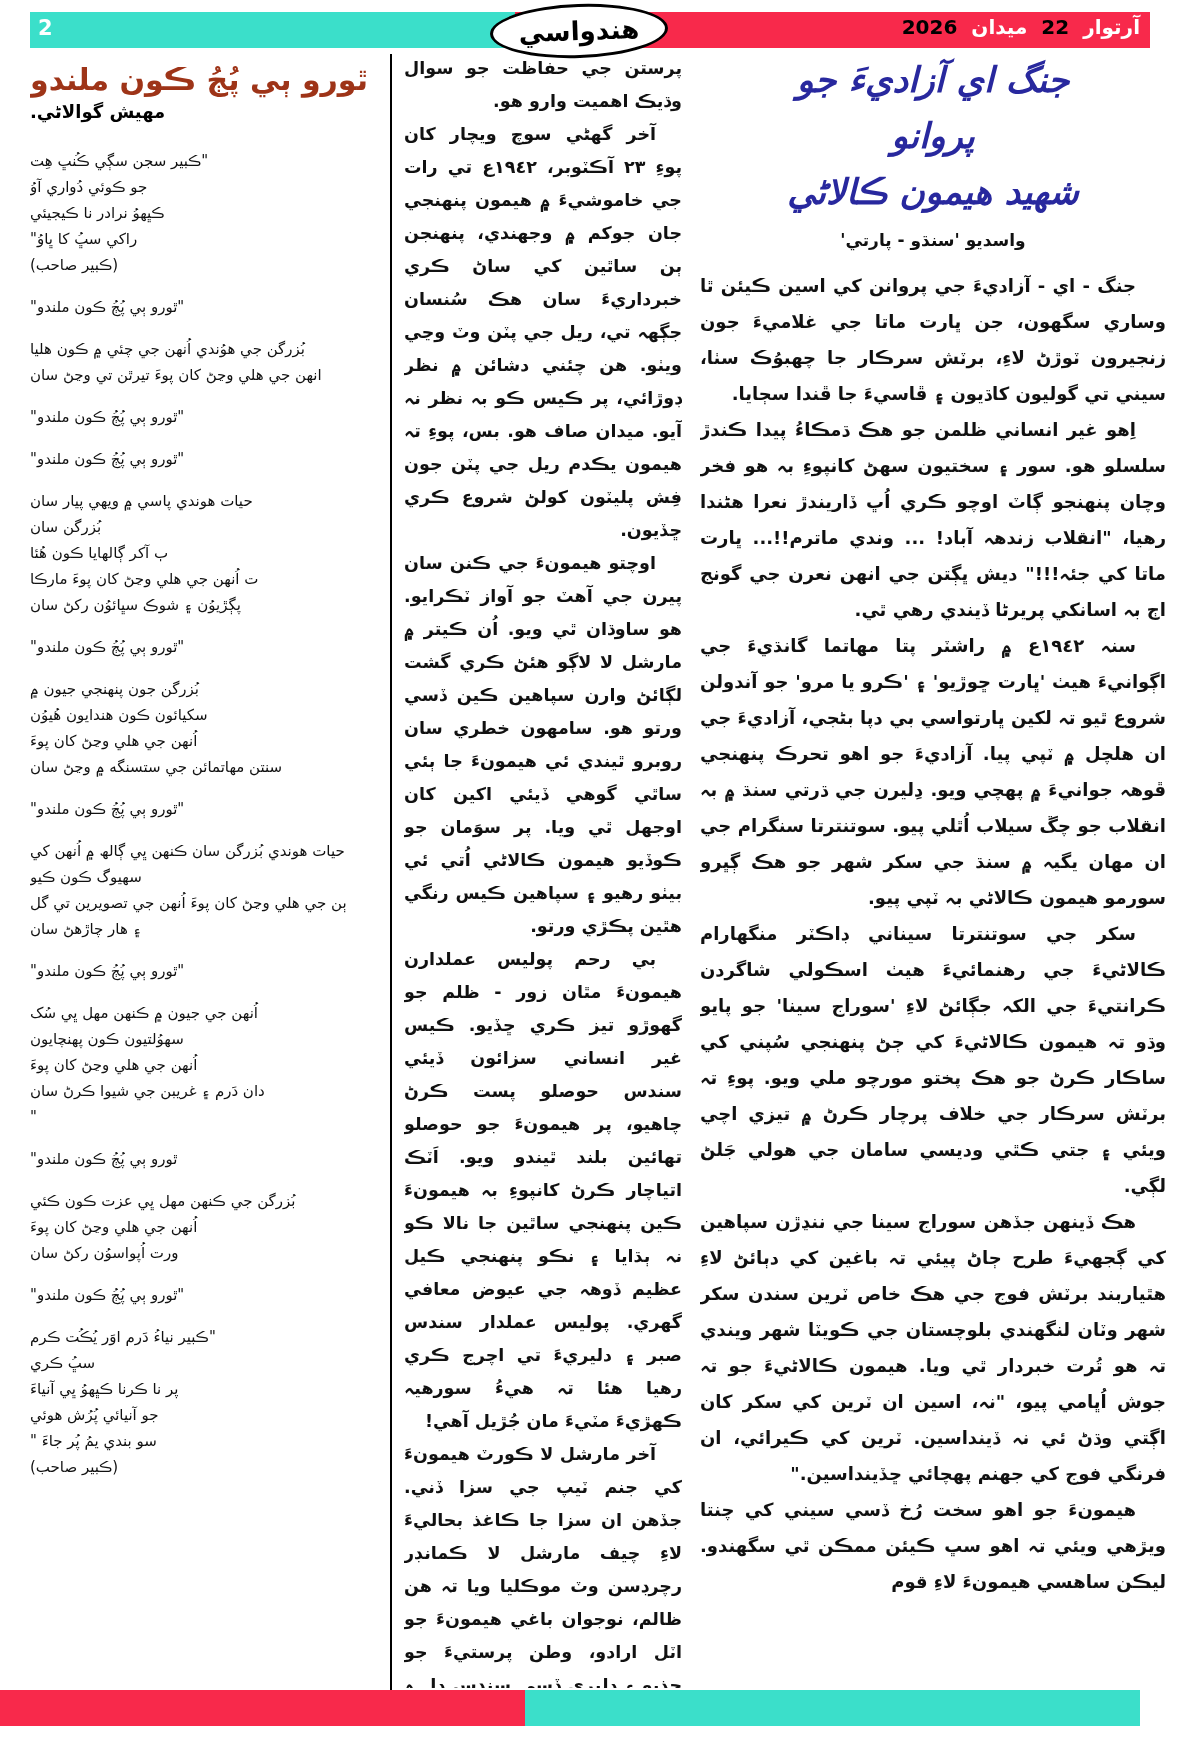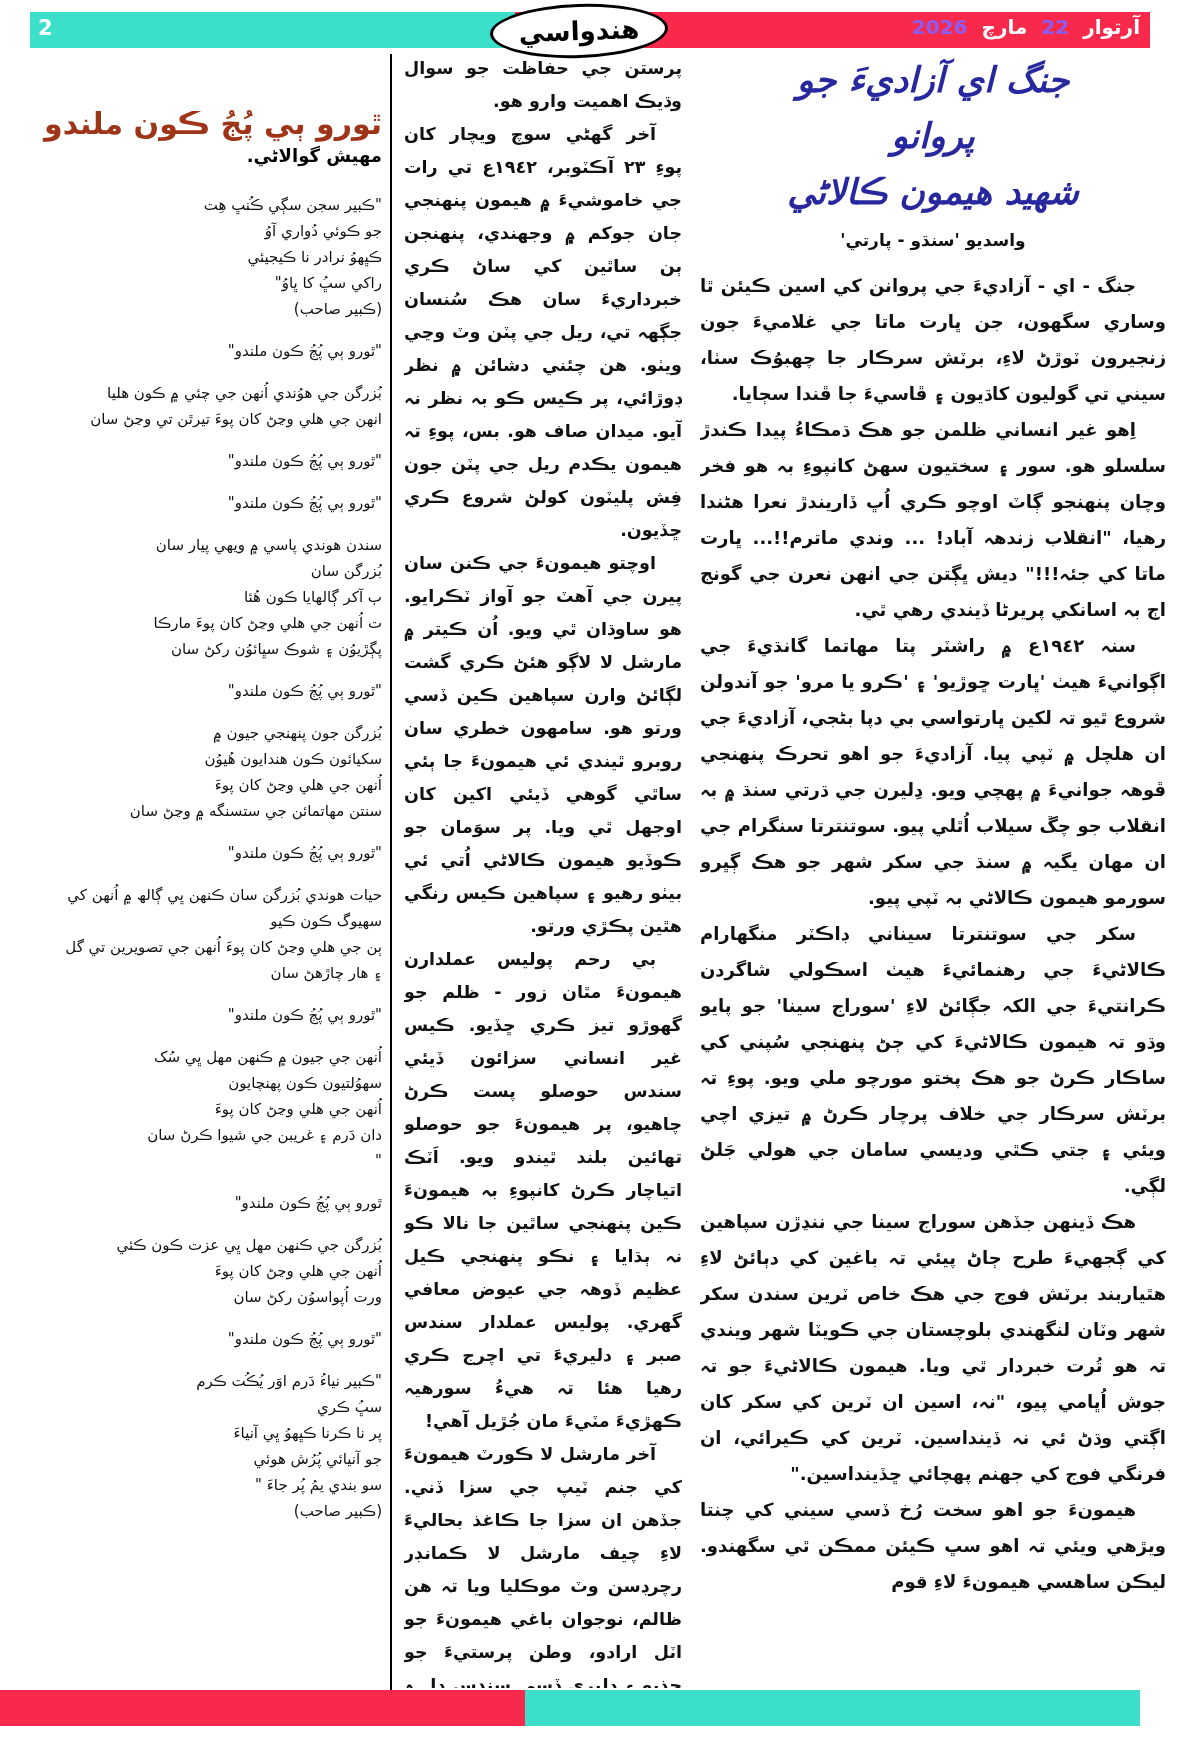--- a/index.html
+++ b/index.html
@@ -20,34 +20,34 @@
   .page-number{
     position:absolute;left:38px;top:4px;
     color:#ffffff;font-weight:bold;font-size:21px;direction:ltr;
   }
   .date-block{
     position:absolute;right:40px;top:3px;
     display:flex;gap:14px;align-items:center;direction:rtl;
     font-weight:bold;font-size:20px;
   }
   .date-white{color:#ffffff;}
-  .date-black{color:#8b5cf6;}
+  .date-black{color:#000000;}
   .masthead{
     position:absolute;left:490px;top:4px;width:172px;height:48px;
     background:#ffffff;border:3px solid #000;border-radius:50%;
     display:flex;align-items:center;justify-content:center;
     transform:rotate(-2deg);z-index:5;
   }
   .masthead span{font-size:26px;font-weight:bold;color:#000;}
   
   .col-rule{position:absolute;left:390px;top:54px;width:2px;height:1636px;background:#000;}
   
   .poem-col{
     position:absolute;left:30px;top:60px;width:352px;height:1622px;
-    overflow:hidden;text-align:right;margin-top:44px;
+    overflow:hidden;text-align:left;
   }
   .poem-title{
     font-size:30px;font-weight:bold;color:#9E3418;
     line-height:1.3;margin-bottom:2px;
   }
   .poem-author{font-size:18px;font-weight:bold;color:#000;margin-bottom:26px;}
   .poem-block{
     font-size:15px;line-height:26px;white-space:pre-line;
     margin-bottom:16px;color:#111;
   }
@@ -86,21 +86,21 @@
 
 <div class="page">
 
   <div class="header-bar">
     <div class="header-teal"></div>
     <div class="header-red"></div>
     <div class="page-number">2</div>
     <div class="date-block">
       <span class="date-white">آرتوار</span>
       <span class="date-black">22</span>
-      <span class="date-white">مارچ</span>
+      <span class="date-white">ميدان</span>
       <span class="date-black">2026</span>
     </div>
   </div>
   <div class="masthead">
     <span>هندواسي</span>
   </div>
 
   <div class="col-rule"></div>
 
   <div class="poem-col">
@@ -109,21 +109,21 @@
     <div class="poem-block">"ڪبير سجن سڳي ڪُنڀ هِت
 جو ڪوئي دُواري آوُ
 ڪڀهوُ نرادر نا ڪيجيئي
 راکي سڀُ کا ڀاوُ"
 (ڪبير صاحب)</div>
     <div class="poem-block">"ٿورو ٻي پُڄُ ڪون ملندو"</div>
     <div class="poem-block">بُزرگن جي هوُندي اُنهن جي چئي ۾ ڪون هليا
 انهن جي هلي وڃڻ کان پوءَ تيرٿن تي وڃڻ سان</div>
     <div class="poem-block">"ٿورو ٻي پُڄُ ڪون ملندو"</div>
     <div class="poem-block">"ٿورو ٻي پُڄُ ڪون ملندو"</div>
-    <div class="poem-block">سندن هوندي پاسي ۾ ويهي پيار سان
+    <div class="poem-block">حيات هوندي پاسي ۾ ويهي پيار سان
 بُزرگن سان
 ٻ آکر ڳالهايا ڪون هُئا
 ت اُنهن جي هلي وڃڻ کان پوءَ مارڪا
 پڳڙيوُن ۽ شوڪ سڀائوُن رکڻ سان</div>
     <div class="poem-block">"ٿورو ٻي پُڄُ ڪون ملندو"</div>
     <div class="poem-block">بُزرگن جون پنهنجي جيون ۾
 سکيائون ڪون هندايون هُيوُن
 اُنهن جي هلي وڃڻ کان پوءَ
 سنتن مهاتمائن جي ستسنگه ۾ وڃڻ سان</div>
     <div class="poem-block">"ٿورو ٻي پُڄُ ڪون ملندو"</div>

